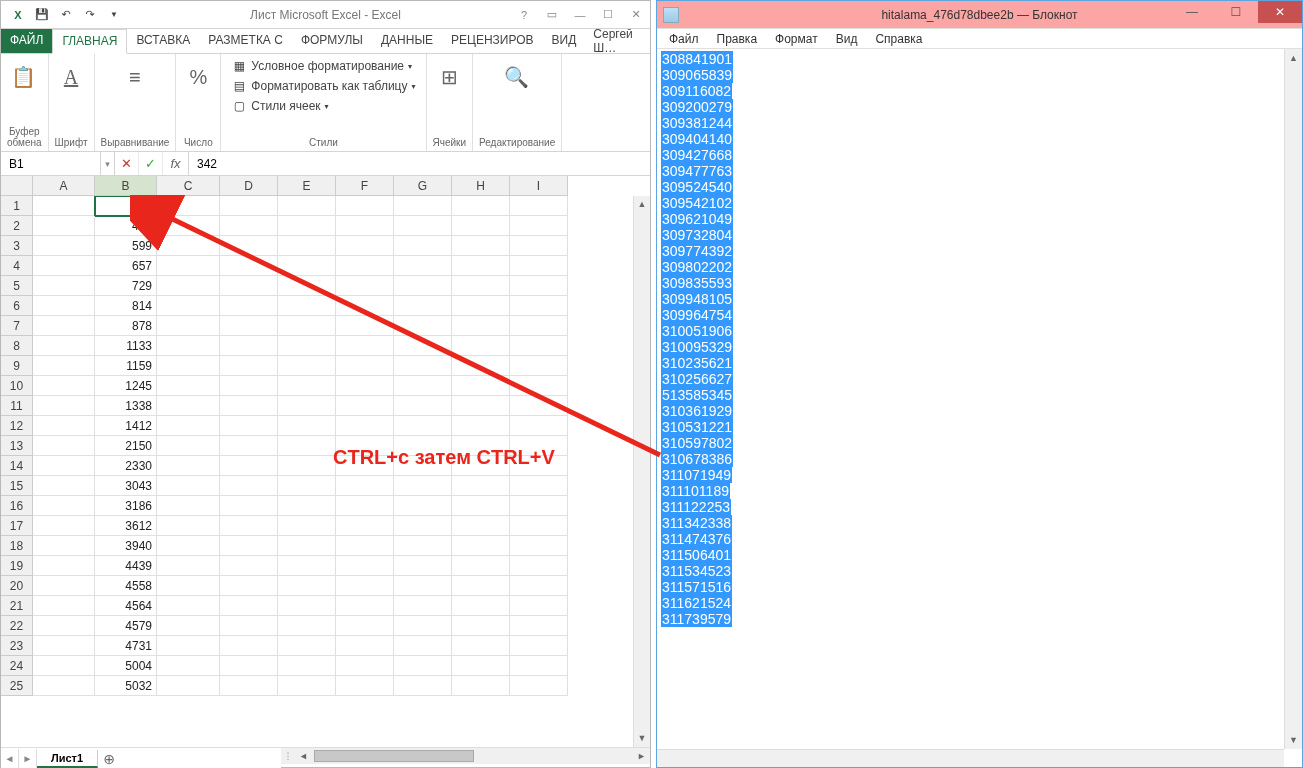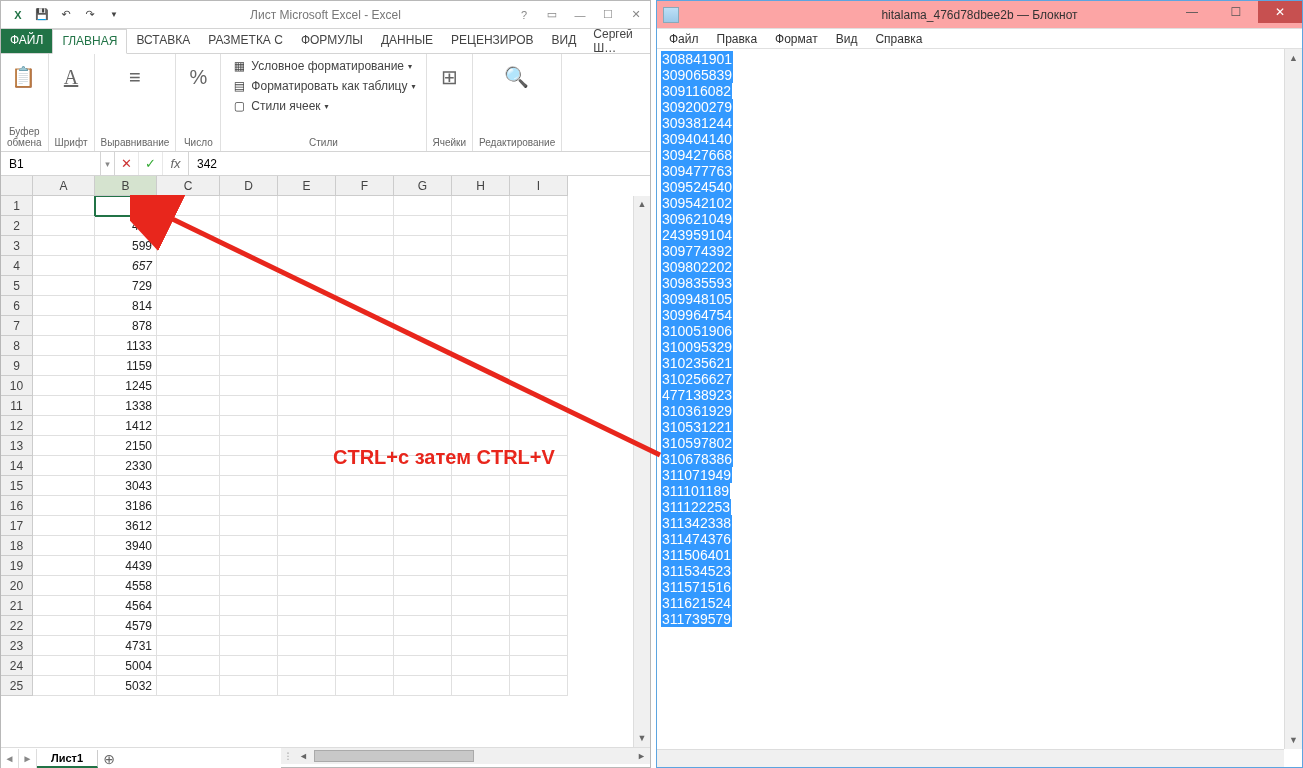--- a/index.html
+++ b/index.html
@@ -228,21 +228,21 @@
           <div class="cell" style="width: 58px;"></div>
           <div class="cell" style="width: 58px;"></div>
           <div class="cell" style="width: 58px;"></div>
           <div class="cell" style="width: 58px;"></div>
           <div class="cell" style="width: 58px;"></div>
           <div class="cell" style="width: 58px;"></div>
         </div>
         <div class="grid-row">
           <div class="row-header">4</div>
           <div class="cell" style="width: 62px;"></div>
-          <div class="cell" style="width: 62px; font-style: italic;">657</div>
+          <div class="cell" style="width: 62px;">657</div>
           <div class="cell" style="width: 63px;"></div>
           <div class="cell" style="width: 58px;"></div>
           <div class="cell" style="width: 58px;"></div>
           <div class="cell" style="width: 58px;"></div>
           <div class="cell" style="width: 58px;"></div>
           <div class="cell" style="width: 58px;"></div>
           <div class="cell" style="width: 58px;"></div>
         </div>
         <div class="grid-row">
           <div class="row-header">5</div>
@@ -547,31 +547,31 @@
       <div><span class="np-line">309065839</span></div>
       <div><span class="np-line">309116082</span></div>
       <div><span class="np-line">309200279</span></div>
       <div><span class="np-line">309381244</span></div>
       <div><span class="np-line">309404140</span></div>
       <div><span class="np-line">309427668</span></div>
       <div><span class="np-line">309477763</span></div>
       <div><span class="np-line">309524540</span></div>
       <div><span class="np-line">309542102</span></div>
       <div><span class="np-line">309621049</span></div>
-      <div><span class="np-line">243959104</span></div>
+      <div><span class="np-line">309732804</span></div>
       <div><span class="np-line">309774392</span></div>
       <div><span class="np-line">309802202</span></div>
       <div><span class="np-line">309835593</span></div>
       <div><span class="np-line">309948105</span></div>
       <div><span class="np-line">309964754</span></div>
       <div><span class="np-line">310051906</span></div>
       <div><span class="np-line">310095329</span></div>
       <div><span class="np-line">310235621</span></div>
       <div><span class="np-line">310256627</span></div>
-      <div><span class="np-line">477138923</span></div>
+      <div><span class="np-line">513585345</span></div>
       <div><span class="np-line">310361929</span></div>
       <div><span class="np-line">310531221</span></div>
       <div><span class="np-line">310597802</span></div>
       <div><span class="np-line">310678386</span></div>
       <div><span class="np-line">311071949</span></div>
       <div><span class="np-line">311101189</span></div>
       <div><span class="np-line">311122253</span></div>
       <div><span class="np-line">311342338</span></div>
       <div><span class="np-line">311474376</span></div>
       <div><span class="np-line">311506401</span></div>

